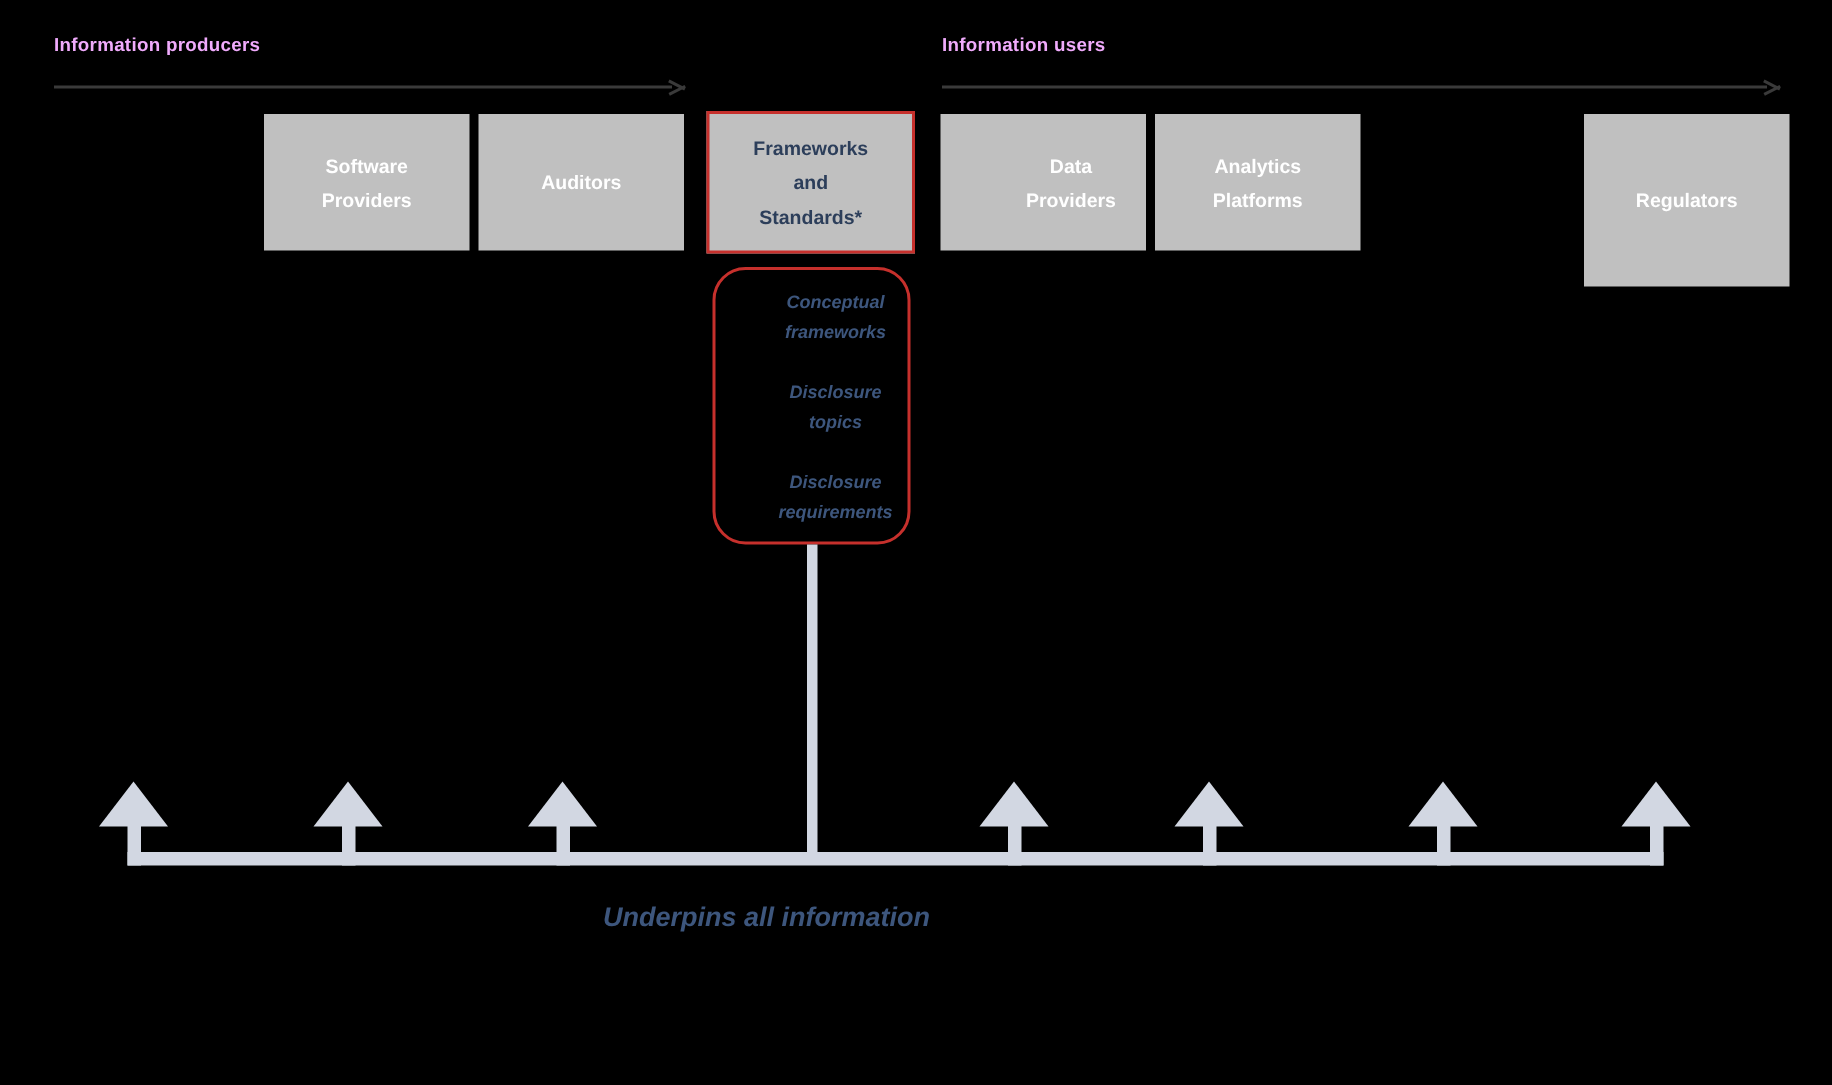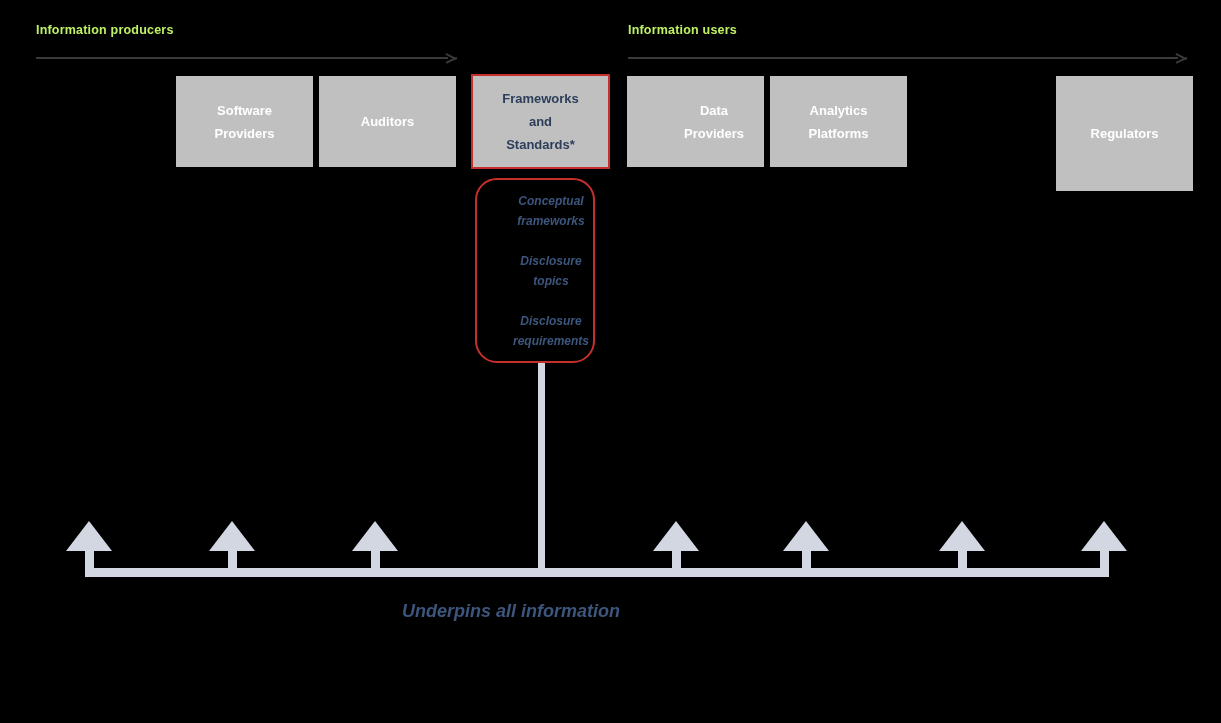--- a/index.html
+++ b/index.html
@@ -14,21 +14,21 @@
     background: #000000;
     overflow: hidden;
     font-family: "Liberation Sans", sans-serif;
   }
 
   
   .section-label {
     position: absolute;
     font-size: 12.5px;
     font-weight: 700;
-    color: #bef264;
+    color: #f0abfc;
     letter-spacing: 0.2px;
     white-space: nowrap;
   }
 
   
   .flow-arrow {
     position: absolute;
     height: 14px;
   }
   .flow-arrow .shaft {
@@ -199,21 +199,21 @@
   <div class="actor-box" style="left:770px; top:76px; width:137px; height:91px;">
     <span class="line">Analytics</span>
     <span class="line">Platforms</span>
   </div>
 
 
   <div class="actor-box" style="left:1056px; top:76px; width:137px; height:115px;">
     <span class="line">Regulators</span>
   </div>
 
-  <div class="detail-panel" style="left:475px; top:178px; width:120px; height:185px;padding-left:32px;">
+  <div class="detail-panel" style="left:475px; top:178px; width:132px; height:185px;padding-left:32px;">
 
     <div class="detail-item">
       <span class="line">Conceptual</span>
       <span class="line">frameworks</span>
     </div>
 
     <div class="detail-item">
       <span class="line">Disclosure</span>
       <span class="line">topics</span>
     </div>

